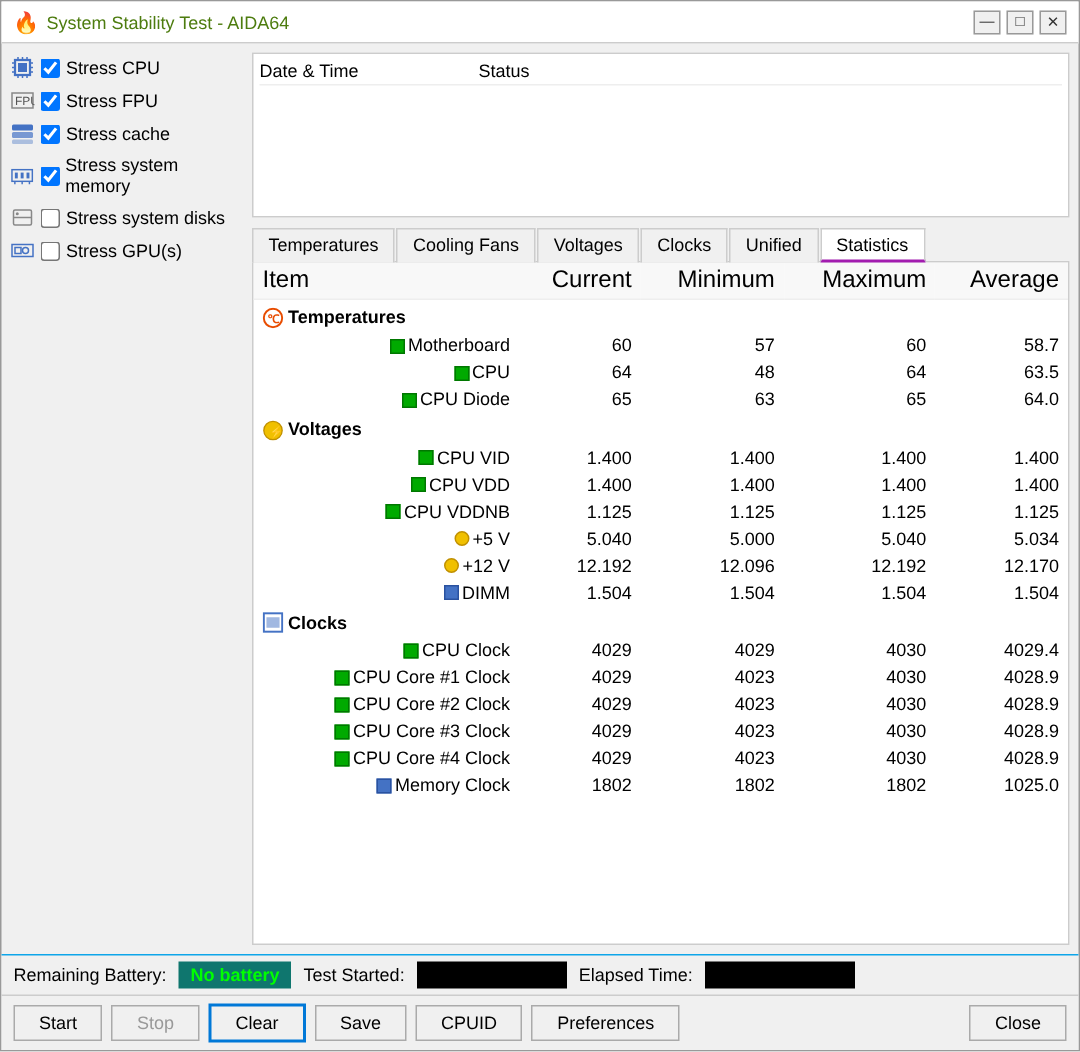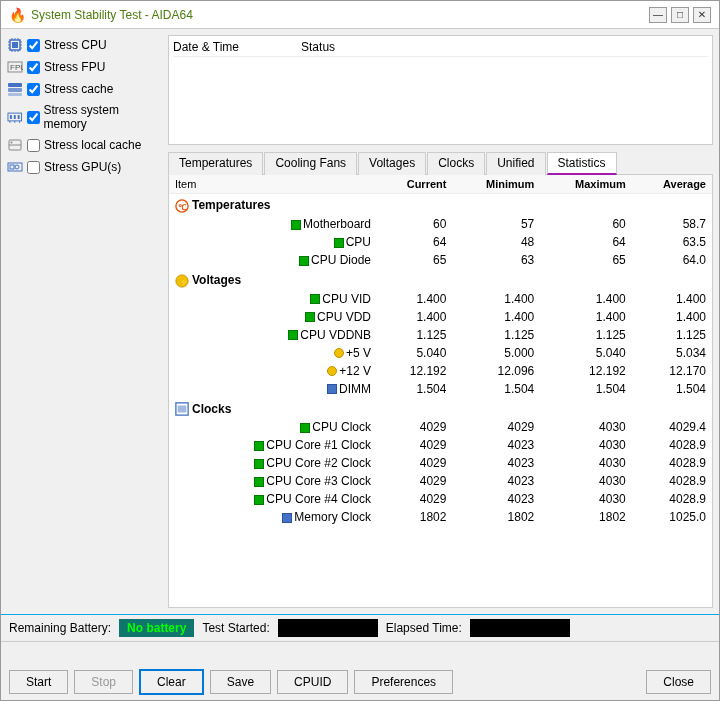--- a/index.html
+++ b/index.html
@@ -97,21 +97,21 @@
       border: 1px solid #ccc;
       background: #fff;
       height: 110px;
       display: flex;
       flex-direction: column;
       padding: 4px;
       margin-bottom: 6px;
     }
     .status-header {
       display: flex;
-      gap: 62px;
+      gap: 80px;
       border-bottom: 1px solid #eee;
       padding-bottom: 2px;
       margin-bottom: 2px;
     }
     .status-header-item {
       font-size: 12px;
       color: #000;
     }
     .tabs-container {
       display: flex;
@@ -142,28 +142,27 @@
       padding: 0;
     }
     .data-table {
       width: 100%;
       border-collapse: collapse;
     }
     .data-table th {
       text-align: left;
       padding: 3px 6px;
       font-weight: normal;
-      font-size: 11px;
+      font-size: 16px;
       border-bottom: 1px solid #eee;
       background: #f8f8f8;
       color: #000;
     }
     .data-table th:not(:first-child) {
       text-align: right;
-      font-weight: bold;
     }
     .data-table td {
       padding: 2px 6px;
       font-size: 12px;
       color: #000;
     }
     .data-table td:not(:first-child) {
       text-align: right;
     }
     .section-header td {
@@ -209,21 +208,20 @@
       background: #f0f0f0;
     }
     .btn {
       padding: 4px 16px;
       font-size: 12px;
       border: 1px solid #aaa;
       background: #f0f0f0;
       cursor: pointer;
       min-width: 50px;
       color: #000;
-      margin-top: 22px;
     }
     .btn:disabled {
       color: #999;
       cursor: default;
     }
     .btn.clear-btn {
       border: 2px solid #0078d7;
       background: #f0f0f0;
     }
     .btn.close-btn {
@@ -326,21 +324,21 @@
         <input type="checkbox" id="stress-memory" checked="" style="">
         <label for="stress-memory" class="checkbox-label">Stress system memory</label>
       </div>
       <div class="checkbox-item">
         <svg width="16" height="16" viewBox="0 0 16 16">
           <rect x="2" y="3" width="12" height="10" fill="none" stroke="#888" stroke-width="1" rx="1"></rect>
           <line x1="2" y1="8" x2="14" y2="8" stroke="#888" stroke-width="1"></line>
           <circle cx="4.5" cy="5.5" r="1" fill="#888"></circle>
         </svg>
         <input type="checkbox" id="stress-disks" style="">
-        <label for="stress-disks" class="checkbox-label">Stress local cache</label>
+        <label for="stress-disks" class="checkbox-label">Stress system disks</label>
       </div>
       <div class="checkbox-item">
         <svg width="16" height="16" viewBox="0 0 16 16">
           <rect x="1" y="4" width="14" height="8" fill="none" stroke="#4472c4" stroke-width="1"></rect>
           <rect x="3" y="6" width="4" height="4" fill="none" stroke="#4472c4" stroke-width="1"></rect>
           <circle cx="10" cy="8" r="2" fill="none" stroke="#4472c4" stroke-width="1"></circle>
         </svg>
         <input type="checkbox" id="stress-gpu" style="">
         <label for="stress-gpu" class="checkbox-label">Stress GPU(s)</label>
       </div>

